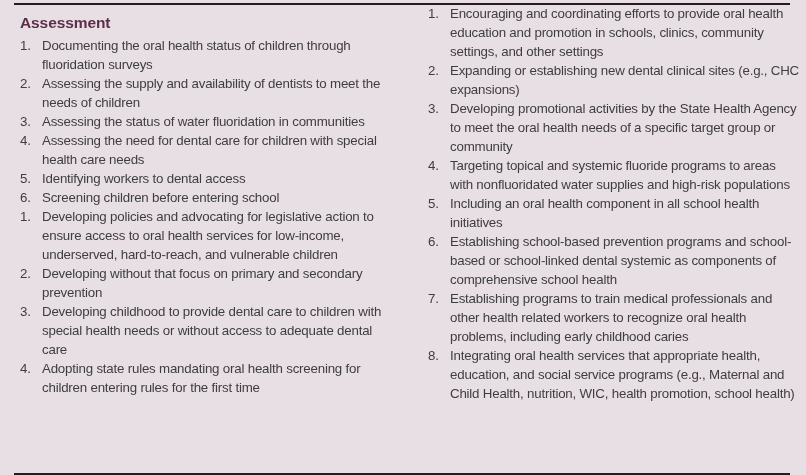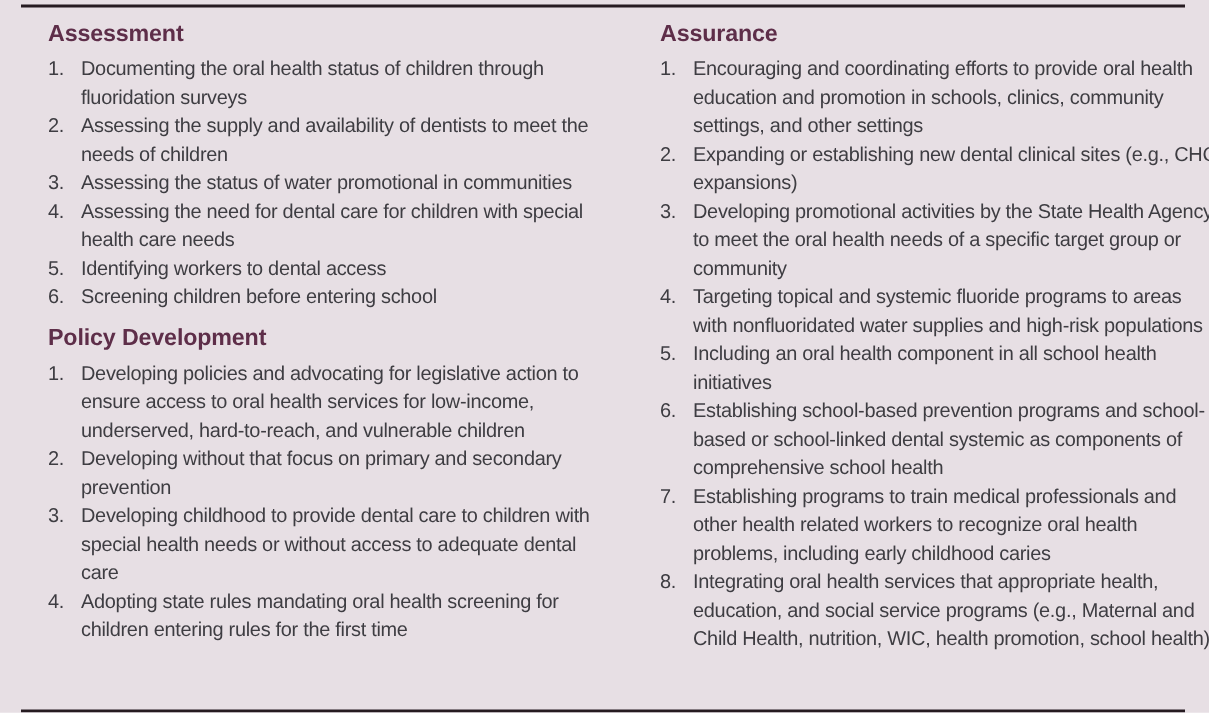--- a/index.html
+++ b/index.html
@@ -15,21 +15,21 @@
     box-sizing:border-box;
   }
   .rule{
     position:absolute;left:14px;right:16px;height:2px;
     background:var(--rule);
   }
   .rule.top{top:3px;}
   .rule.bottom{bottom:0px;}
   .content{
     display:flex;
-    padding:4px 14px 0 32px;
+    padding:4px 14px 0 20px;
     gap:32px;
     box-sizing:border-box;
   }
   .col{box-sizing:border-box;}
   .col.left{width:376px;flex:none;}
   .col.right{width:372px;flex:none;}
   .section-title{
     font-size:15.5px;
     font-weight:bold;
     color:var(--heading);
@@ -69,57 +69,55 @@
           <li>
             <span class="num">1.</span>
             <span class="txt">Documenting the oral health status of children through fluoridation surveys</span>
           </li>
           <li>
             <span class="num">2.</span>
             <span class="txt">Assessing the supply and availability of dentists to meet the needs of children</span>
           </li>
           <li>
             <span class="num">3.</span>
-            <span class="txt">Assessing the status of water promotional in communities</span>
+            <span class="txt">Assessing the status of water fluoridation in communities</span>
           </li>
           <li>
             <span class="num">4.</span>
             <span class="txt">Assessing the need for dental care for children with special health care needs</span>
           </li>
           <li>
             <span class="num">5.</span>
             <span class="txt">Identifying workers to dental access</span>
           </li>
           <li>
             <span class="num">6.</span>
             <span class="txt">Screening children before entering school</span>
           </li>
         </ol>
-        <h2 class="section-title">Policy Development</h2>
         <ol class="section-list">
           <li>
             <span class="num">1.</span>
             <span class="txt">Developing policies and advocating for legislative action to ensure access to oral health services for low-income, underserved, hard-to-reach, and vulnerable children</span>
           </li>
           <li>
             <span class="num">2.</span>
             <span class="txt">Developing without that focus on primary and secondary prevention</span>
           </li>
           <li>
             <span class="num">3.</span>
             <span class="txt">Developing childhood to provide dental care to children with special health needs or without access to adequate dental care</span>
           </li>
           <li>
             <span class="num">4.</span>
             <span class="txt">Adopting state rules mandating oral health screening for children entering rules for the first time</span>
           </li>
         </ol>
       </div>
     <div class="col right">
-        <h2 class="section-title">Assurance</h2>
         <ol class="section-list">
           <li>
             <span class="num">1.</span>
             <span class="txt">Encouraging and coordinating efforts to provide oral health education and promotion in schools, clinics, community settings, and other settings</span>
           </li>
           <li>
             <span class="num">2.</span>
             <span class="txt">Expanding or establishing new dental clinical sites (e.g., CHC expansions)</span>
           </li>
           <li>

